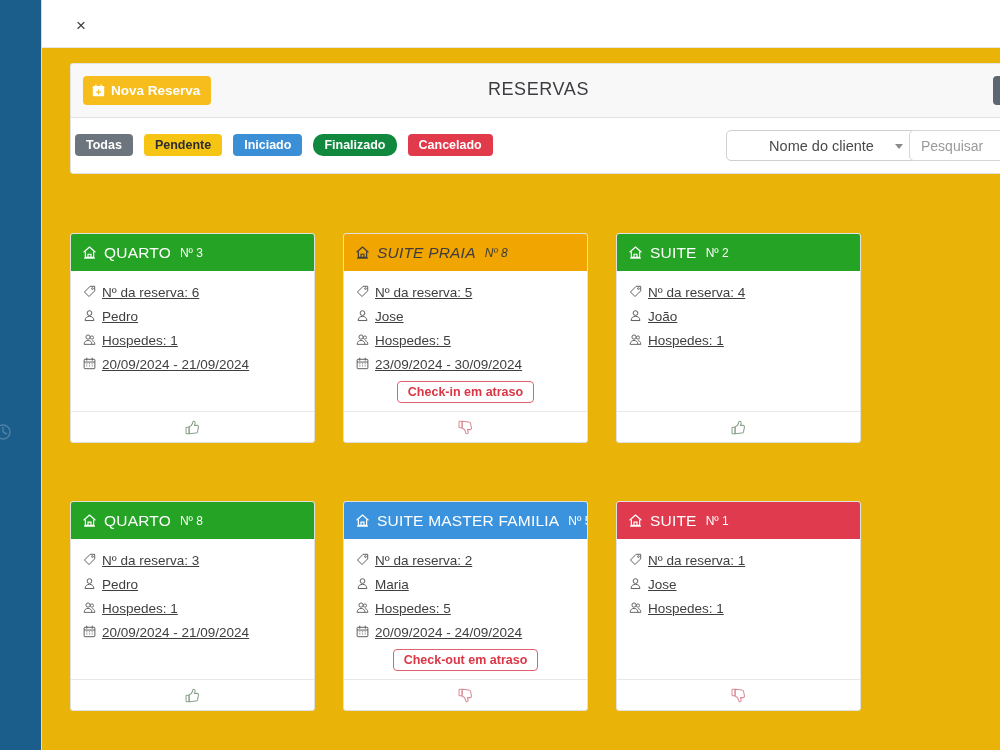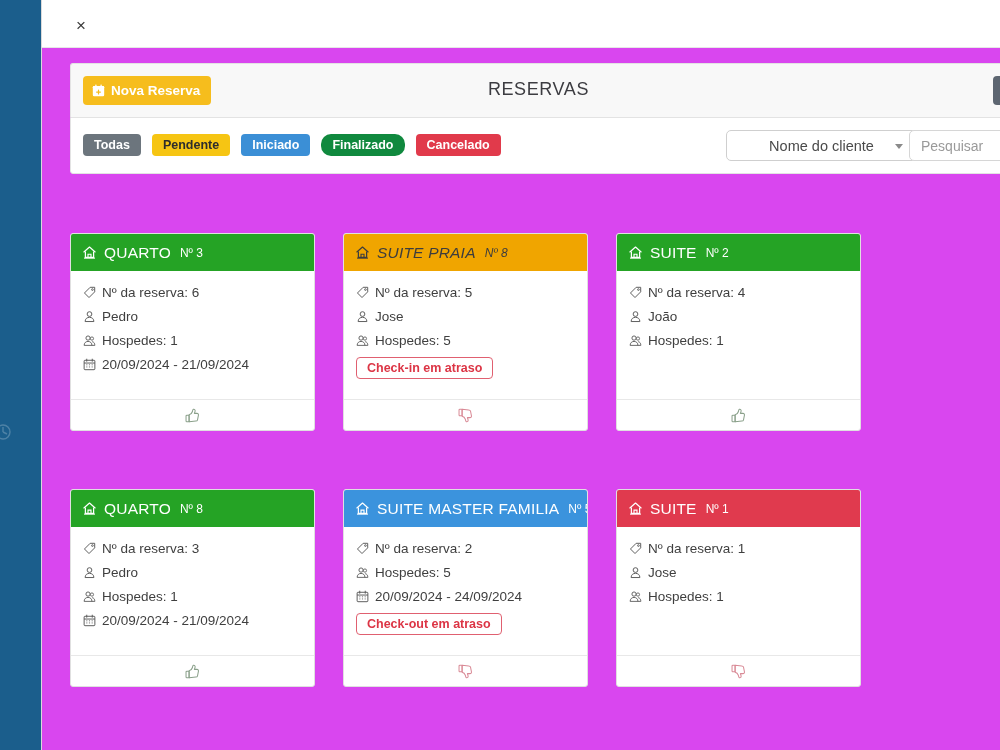--- a/index.html
+++ b/index.html
@@ -60,21 +60,21 @@
     font-size: 17px; color: #3a3a3a;
     background: transparent; border: none; cursor: pointer;
     font-family: "Liberation Sans", sans-serif;
     line-height: 1;
   }
 
   
   .page {
     position: absolute; left: 0; top: 48px;
     width: 959px; height: 702px;
-    background: #d946ef;
+    background: #eab308;
     padding: 15px 0 0 0;
     overflow: hidden;
   }
 
   
   .toolbar {
     position: relative;
     margin: 0 0 0 28px;
     width: 960px;
     height: 54px;
@@ -117,21 +117,21 @@
   
   .filterbar {
     position: relative;
     margin: 0 0 0 28px;
     width: 960px;
     height: 57px;
     background: #ffffff;
     border: 1px solid #e3e3e3;
     border-radius: 0 0 3px 3px;
   }
-  .chips { position: absolute; left: 12px; top: 16px; display: flex; gap: 11px; }
+  .chips { position: absolute; left: 4px; top: 16px; display: flex; gap: 11px; }
   .chip {
     height: 22px; border-radius: 4px; border: none;
     padding: 0 11px;
     display: flex; align-items: center;
     font-size: 12.5px; font-weight: bold; color: #ffffff;
     cursor: pointer;
     font-family: "Liberation Sans", sans-serif;
   }
   .chip.todas      { background: #6c757d; }
   .chip.pendente   { background: #f6c513; color: #2d2d2d; }
@@ -195,26 +195,27 @@
   .rcard-head.orange { background: #f0a500; color: #3d3d3d; font-style: italic; }
   .rcard-head.blue   { background: #3b93dd; }
   .rcard-head.red    { background: #e03a4e; }
 
   .rcard-body {
     flex: 1;
     padding: 14px 12px 8px 12px;
     min-height: 128px;
   }
   .binfo {
-    display: flex; align-items: center; gap: 6px;
+    display: flex; align-items: flex-start; gap: 6px;
     font-size: 13.5px; color: #3f3f3f;
     margin-bottom: 9px;
     white-space: nowrap;
-  }
-  .badge-wrap { display: flex; margin-top: 4px; }
+    text-decoration: underline;
+  }
+  .badge-wrap { display: flex; justify-content: center; margin-top: 4px; }
   .late-badge {
     border: 1px solid #e06070;
     color: #dc3545;
     border-radius: 4px;
     padding: 3px 10px;
     font-size: 12.5px; font-weight: bold;
     background: #fff;
     cursor: pointer;
     font-family: "Liberation Sans", sans-serif;
     white-space: nowrap;
@@ -417,20 +418,31 @@
                   <svg width="13" height="13" viewBox="0 0 16 16">
                     <circle cx="6.2" cy="5" r="2.6" fill="none" stroke="#5a5a5a" stroke-width="1.15"></circle>
                     <circle cx="11" cy="5.6" r="2" fill="none" stroke="#5a5a5a" stroke-width="1.05"></circle>
                     <path d="M1.4 14 c0-3.1 2.2-4.9 4.8-4.9 s4.8 1.8 4.8 4.9" fill="none" stroke="#5a5a5a" stroke-width="1.15"></path>
                     <path d="M11.2 9.4 c2 0.2 3.4 1.9 3.4 4.6" fill="none" stroke="#5a5a5a" stroke-width="1.05"></path>
                     <path d="M1.4 14 h13.2" stroke="#5a5a5a" stroke-width="1.1"></path>
                   </svg>
                 </span>
         <span>Hospedes: 5</span>
       </div>
+      <div class="binfo">
+        <span class="ico">
+                  <svg width="13" height="13" viewBox="0 0 16 16">
+                    <rect x="1.4" y="2.8" width="13.2" height="11.6" rx="1" fill="none" stroke="#5a5a5a" stroke-width="1.2"></rect>
+                    <path d="M1.4 6.2 h13.2" stroke="#5a5a5a" stroke-width="1.2"></path>
+                    <path d="M4.6 1.4 v2.6 M11.4 1.4 v2.6" stroke="#5a5a5a" stroke-width="1.2" stroke-linecap="round"></path>
+                    <path d="M4 8.4 h1.4 M7.3 8.4 h1.4 M10.6 8.4 h1.4 M4 11 h1.4 M7.3 11 h1.4 M10.6 11 h1.4" stroke="#5a5a5a" stroke-width="1"></path>
+                  </svg>
+                </span>
+        <span>23/09/2024 - 30/09/2024</span>
+      </div>
       <div class="badge-wrap">
         <button class="late-badge">Check-in em atraso</button>
       </div>
     </div>
     <div class="rcard-foot">
       <span class="ico">
                 <svg width="17" height="17" viewBox="0 0 20 20">
                   <path d="M6 2.6 V10.8 c2.1 0.4 3.3 2 3.8 3.6 0.3 1.1 0.2 2.4 1.3 2.9 1.1 0.4 2-0.5 2-1.7 0-1.1-0.5-2.2-0.9-3.1 h3.1 c1.1 0 1.9-0.9 1.7-2 l-1.1-5.6 c-0.2-1-1-1.5-2-1.5 Z" fill="none" stroke="#d98a96" stroke-width="1.2" stroke-linejoin="round"></path>
                   <path d="M6 10.4 H3.4 c-0.6 0-1-0.4-1-1 V3.6 c0-0.6 0.4-1 1-1 H6 Z" fill="none" stroke="#d98a96" stroke-width="1.2" stroke-linejoin="round"></path>
                 </svg>
@@ -579,20 +591,30 @@
                   <svg width="13" height="13" viewBox="0 0 16 16">
                     <path d="M8.8 1.6 H14.4 V7.2 L7.4 14.2 L1.8 8.6 Z" fill="none" stroke="#5a5a5a" stroke-width="1.2" stroke-linejoin="round"></path>
                     <circle cx="11.6" cy="4.4" r="1.05" fill="none" stroke="#5a5a5a" stroke-width="1.1"></circle>
                   </svg>
                 </span>
         <span>Nº da reserva: 2</span>
       </div>
       <div class="binfo">
         <span class="ico">
                   <svg width="13" height="13" viewBox="0 0 16 16">
+                    <circle cx="8" cy="5" r="2.9" fill="none" stroke="#5a5a5a" stroke-width="1.2"></circle>
+                    <path d="M2.6 14.2 c0-3.3 2.4-5.2 5.4-5.2 s5.4 1.9 5.4 5.2" fill="none" stroke="#5a5a5a" stroke-width="1.2"></path>
+                    <path d="M2.6 14.2 h10.8" stroke="#5a5a5a" stroke-width="1.2"></path>
+                  </svg>
+                </span>
+        <span>Maria</span>
+      </div>
+      <div class="binfo">
+        <span class="ico">
+                  <svg width="13" height="13" viewBox="0 0 16 16">
                     <circle cx="6.2" cy="5" r="2.6" fill="none" stroke="#5a5a5a" stroke-width="1.15"></circle>
                     <circle cx="11" cy="5.6" r="2" fill="none" stroke="#5a5a5a" stroke-width="1.05"></circle>
                     <path d="M1.4 14 c0-3.1 2.2-4.9 4.8-4.9 s4.8 1.8 4.8 4.9" fill="none" stroke="#5a5a5a" stroke-width="1.15"></path>
                     <path d="M11.2 9.4 c2 0.2 3.4 1.9 3.4 4.6" fill="none" stroke="#5a5a5a" stroke-width="1.05"></path>
                     <path d="M1.4 14 h13.2" stroke="#5a5a5a" stroke-width="1.1"></path>
                   </svg>
                 </span>
         <span>Hospedes: 5</span>
       </div>
       <div class="binfo">

